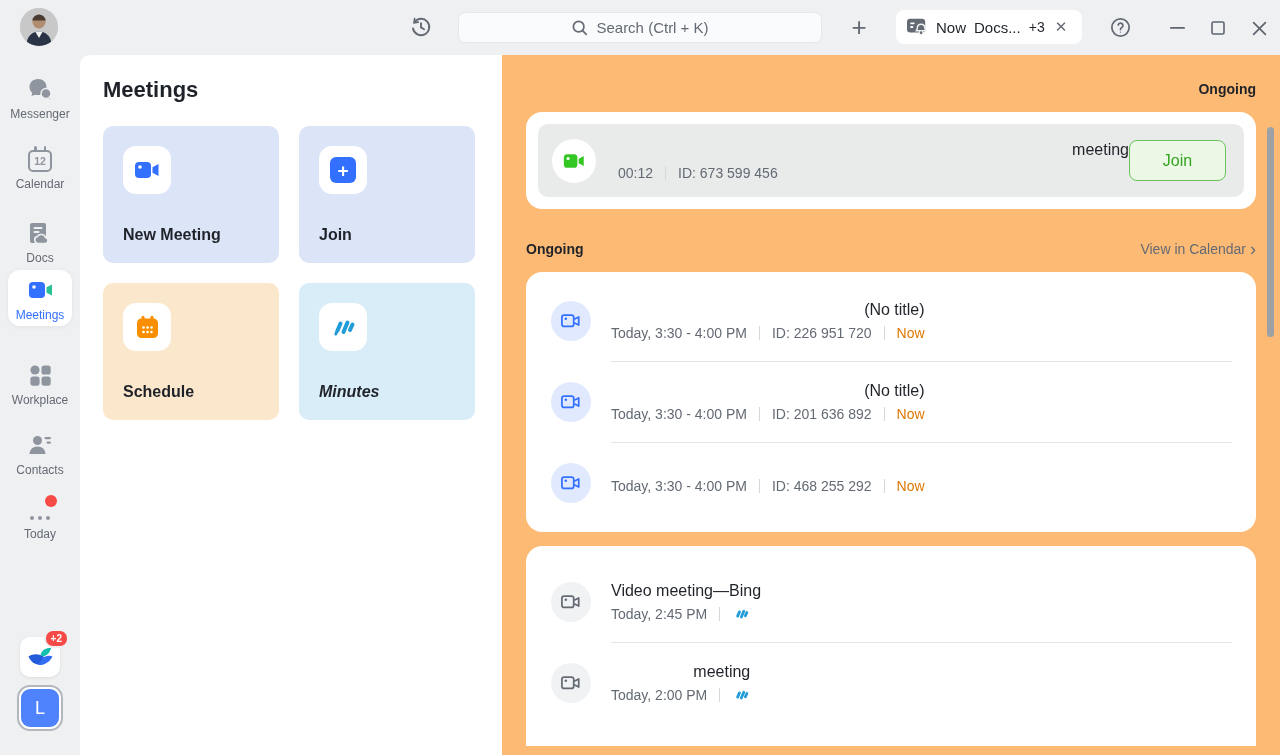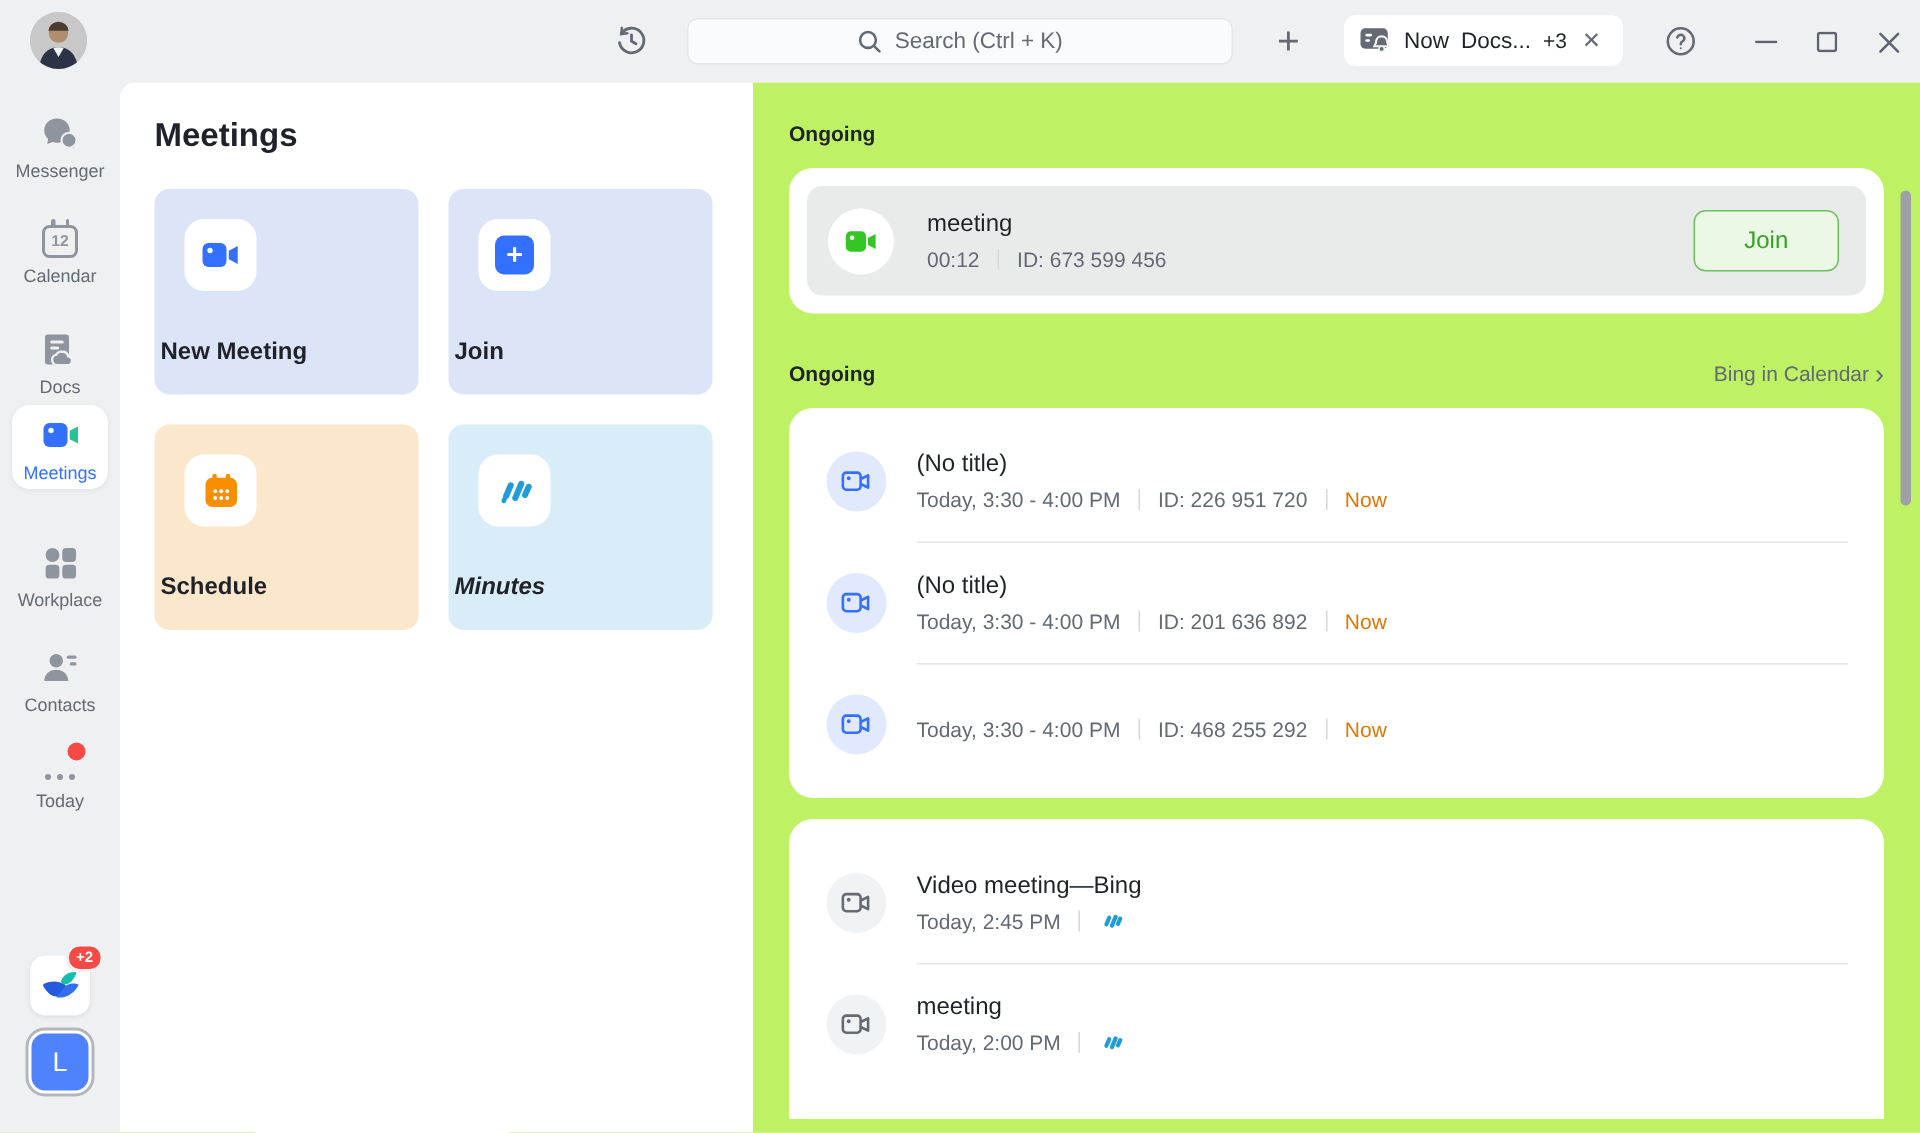--- a/index.html
+++ b/index.html
@@ -37,25 +37,25 @@
   .l-avatar .inner { width:100%; height:100%; background:#4e83fd; border-radius:9px; color:#fff; font-size:18px; display:flex; align-items:center; justify-content:center; }
 
   
   .content-area { position:absolute; left:80px; top:55px; width:1200px; height:700px; border-top-left-radius:10px; overflow:hidden; display:flex; }
   .mid-panel { width:422px; height:100%; background:#ffffff; position:relative; }
   .mid-title { position:absolute; left:23px; top:22px; font-size:22px; font-weight:bold; color:#1f2329; }
   .gear-btn { position:absolute; left:450px; top:22px; width:26px; height:26px; color:#3c4048; cursor:pointer; }
   .card-grid { position:absolute; left:23px; top:71px; display:grid; grid-template-columns:176px 176px; grid-auto-rows:137px; gap:20px; }
   .q-card { border-radius:10px; position:relative; cursor:pointer; }
   .q-card .tile { position:absolute; left:20px; top:20px; width:48px; height:48px; background:#ffffff; border-radius:13px; display:flex; align-items:center; justify-content:center; }
-  .q-card .q-label { position:absolute; left:4px; bottom:19px; font-size:16px; font-weight:600; color:#1f2329; }
+  .q-card .q-label { position:absolute; left:20px; bottom:19px; font-size:16px; font-weight:600; color:#1f2329; }
   .bg-blue { background:#dce5f8; } .bg-peach { background:#fbe7cc; } .bg-cyan { background:#d8edf8;font-style:italic; }
   .join-sq { width:26px; height:26px; background:#3370ff; border-radius:6px; display:flex; align-items:center; justify-content:center; color:#fff; font-size:19px; font-weight:bold; line-height:1; }
 
-  .right-panel { flex:1; height:100%; background:#bef264; position:relative; padding:0 24px; overflow:hidden; }
+  .right-panel { flex:1; height:100%; background:#fdba74; position:relative; padding:0 24px; overflow:hidden;text-align:right; }
   .sec-head { font-size:14px; font-weight:600; color:#1f2329; }
   .head-ongoing { margin-top:26px; }
   .head-row { display:flex; justify-content:space-between; align-items:center; margin-top:31px; }
   .view-link { font-size:14px; color:#646a73; display:flex; align-items:center; gap:4px; cursor:pointer; }
   .view-link .chev { font-size:18px; line-height:1; }
 
   .ongoing-card { margin-top:15px; background:#ffffff; border-radius:16px; padding:12px; }
   .ongoing-inner { background:#e9ebeb; border-radius:10px; height:73px; display:flex; align-items:center; padding:0 18px 0 14px; cursor:pointer; }
   .og-circle { width:44px; height:44px; background:#ffffff; border-radius:50%; display:flex; align-items:center; justify-content:center; flex-shrink:0; }
   .og-text { margin-left:22px; flex:1; }
@@ -327,21 +327,21 @@
             <span>ID: 673 599 456</span>
           </div>
         </div>
         <div class="join-btn">Join</div>
       </div>
     </div>
 
     <div class="head-row">
       <div class="sec-head">Ongoing</div>
       <div class="view-link">
-        <span>Bing in Calendar</span>
+        <span>View in Calendar</span>
         <span class="chev">›</span>
       </div>
     </div>
 
     <div class="list-card">
 
       <div class="m-row">
         <div class="row-circle circle-blue">
           <svg width="22" height="20" viewBox="0 0 24 22" fill="none" stroke="currentColor" stroke-width="1.9">
             <rect x="2" y="4.5" width="13" height="12.5" rx="2.5"></rect>

